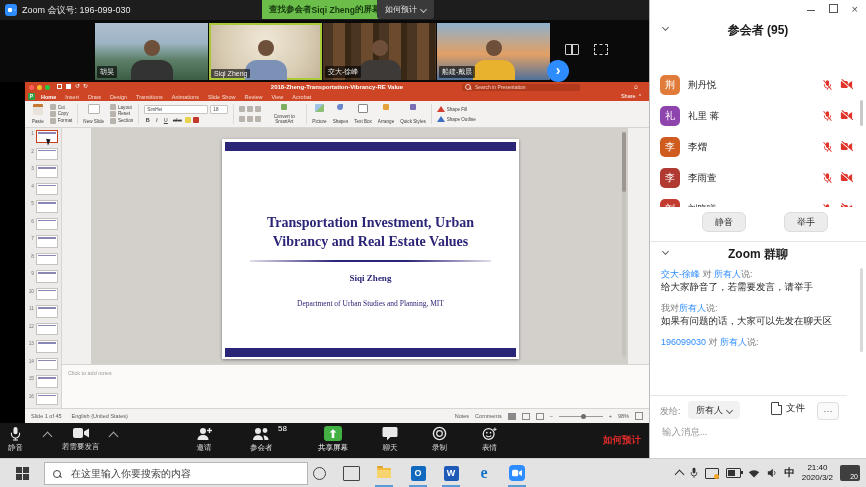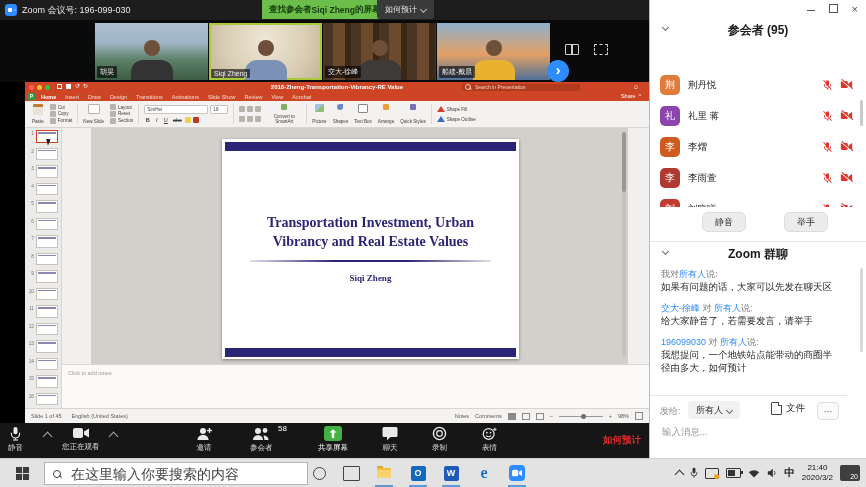--- a/index.html
+++ b/index.html
@@ -148,21 +148,21 @@
   #chat-input{position:absolute;left:10px;top:30px;width:190px;border:0;outline:0;font-size:9.5px;color:#333;font-family:Liberation Serif, serif;background:transparent;}
   #chat-input::placeholder{color:#9a9a9a;}
   
   #taskbar{position:absolute;left:0;top:458px;width:866px;height:29px;background:#e3e3e3;border-top:1px solid #cfcfcf;box-sizing:border-box;}
   #startbtn{position:absolute;left:0;top:0;width:44px;height:28px;display:flex;align-items:center;justify-content:center;}
   .winlogo{display:grid;grid-template-columns:6px 6px;grid-template-rows:6px 6px;gap:1px;}
   .winlogo span{background:#3a3a3a;}
   #tsearch{position:absolute;left:44px;top:3px;width:264px;height:23px;background:#fff;border:1px solid #b5b5b5;box-sizing:border-box;display:flex;align-items:center;gap:6px;padding:0 8px;}
   .mag.dark{border-color:#444;width:6px;height:6px;}
   .mag.dark::after{background:#444;left:5px;top:5px;width:3px;}
-  #tsearch input{border:0;outline:0;font-size:14px;color:#333;width:100%;font-family:inherit;background:transparent;}
+  #tsearch input{border:0;outline:0;font-size:10px;color:#333;width:100%;font-family:inherit;background:transparent;}
   #tsearch input::placeholder{color:#444;}
   .tbic{position:absolute;top:0;width:30px;height:28px;display:flex;align-items:center;justify-content:center;}
   .underl::after{content:"";position:absolute;left:6px;bottom:0;width:18px;height:2px;background:#5a9bd5;}
   .cortana{width:11px;height:11px;border:1.6px solid #444;border-radius:50%;}
   .taskview{width:12px;height:10px;border:1.4px solid #444;border-radius:1px;background:linear-gradient(90deg,#444 0 1.4px,transparent 1.4px calc(100% - 1.4px),#444 calc(100% - 1.4px));background-clip:content-box;padding:1.5px;}
   .folder{width:14px;height:10px;background:#f2bc41;border-radius:1px;position:relative;}
   .folder::before{content:"";position:absolute;left:0;top:-2px;width:6px;height:2px;background:#dba22f;border-radius:1px 1px 0 0;}
   .folder::after{content:"";position:absolute;left:0;top:2px;right:0;height:8px;background:#f8d470;border-radius:0 0 1px 1px;}
   .appsq{width:15px;height:15px;border-radius:2px;color:#fff;font-weight:bold;font-size:9px;display:flex;align-items:center;justify-content:center;}
   .edge-e{font-size:16px;font-weight:bold;color:#1374c9;font-family:"Liberation Serif","DejaVu Serif",serif;}
@@ -426,20 +426,21 @@
         </div>
       <span id="cursor"></span>
     </div>
 
     <div id="canvas">
       <div id="slide">
         <span class="navybar" style="top:3px"></span>
         <div id="slide-title"><span>Transportation Investment, Urban</span><br><span>Vibrancy and Real Estate Values</span></div>
         <div id="slide-sep"></div>
         <div id="slide-author">Siqi Zheng</div>
+        <div id="slide-aff">Department of Urban Studies and Planning, MIT</div>
         <span class="navybar" style="top:209px"></span>
       </div>
       <span id="vscroll"></span>
     </div>
     <div id="notes">
         <span>Click to add notes</span>
       </div>
 
     <div id="ppt-status">
       <span>Slide 1 of 45</span>
@@ -468,21 +469,21 @@
           <line x1="5" y1="17" x2="11" y2="17" stroke="#e8e8e8" stroke-width="1.4"></line>
         </svg>
       <span>静音</span>
     </div>
     <span class="caret" style="left:44px"></span>
     <div class="titem" style="left:62px">
       <svg width="18" height="14" viewBox="0 0 18 14">
           <rect x="1" y="2" width="10" height="10" rx="2" fill="#e8e8e8"></rect>
           <path d="M12 5.5l5-3v9l-5-3z" fill="#e8e8e8"></path>
         </svg>
-      <span>您正在观看</span>
+      <span>若需要发言</span>
     </div>
     <span class="caret" style="left:110px"></span>
     <div class="titem" style="left:196px">
       <svg width="16" height="15" viewBox="0 0 16 15">
           <circle cx="7" cy="5" r="3" fill="#e8e8e8"></circle>
           <path d="M1.5 14c0-3.2 2.5-5 5.5-5s5.5 1.8 5.5 5z" fill="#e8e8e8"></path>
           <line x1="13.5" y1="2" x2="13.5" y2="7" stroke="#e8e8e8" stroke-width="1.4"></line>
           <line x1="11" y1="4.5" x2="16" y2="4.5" stroke="#e8e8e8" stroke-width="1.4"></line>
         </svg>
       <span>邀请</span>
@@ -637,30 +638,29 @@
     <span id="pscroll"></span>
     <span class="pill" style="left:52px">静音</span>
     <span class="pill" style="left:134px">举手</span>
     <div id="pdivider"></div>
     <div class="phead" id="chat-head">
       <span class="chev-d dark"></span>
       <span>Zoom 群聊</span>
     </div>
     <div id="msgs">
       <div class="msg">
+        <div class="msg-head"><span class="nm">交大-徐峰</span><span> 对 </span><span class="nm">所有人</span><span>说:</span></div>
+        <div class="msg-body">给大家静音了，若需要发言，请举手</div>
+      </div>
+      <div class="msg">
         <div class="msg-head"><span class="nm self">我</span><span>对</span><span class="nm">所有人</span><span>说:</span></div>
         <div class="msg-body">如果有问题的话，大家可以先发在聊天区</div>
       </div>
       <div class="msg">
-        <div class="msg-head"><span class="nm">交大-徐峰</span><span> 对 </span><span class="nm">所有人</span><span>说:</span></div>
-        <div class="msg-body">给大家静音了，若需要发言，请举手</div>
-      </div>
-      <div class="msg">
         <div class="msg-head"><span class="nm">196099030</span><span> 对 </span><span class="nm">所有人</span><span>说:</span></div>
-        <div class="msg-body">我想提问，一个地铁站点能带动的商圈半径由多大，如何预计</div>
       </div>
     </div>
     <span id="cscroll"></span>
     <div id="composer">
       <span id="sendto">发给:</span>
       <span id="recip">
           <span>所有人</span>
           <span class="chev-d dark"></span>
         </span>
       <span id="filebtn">

